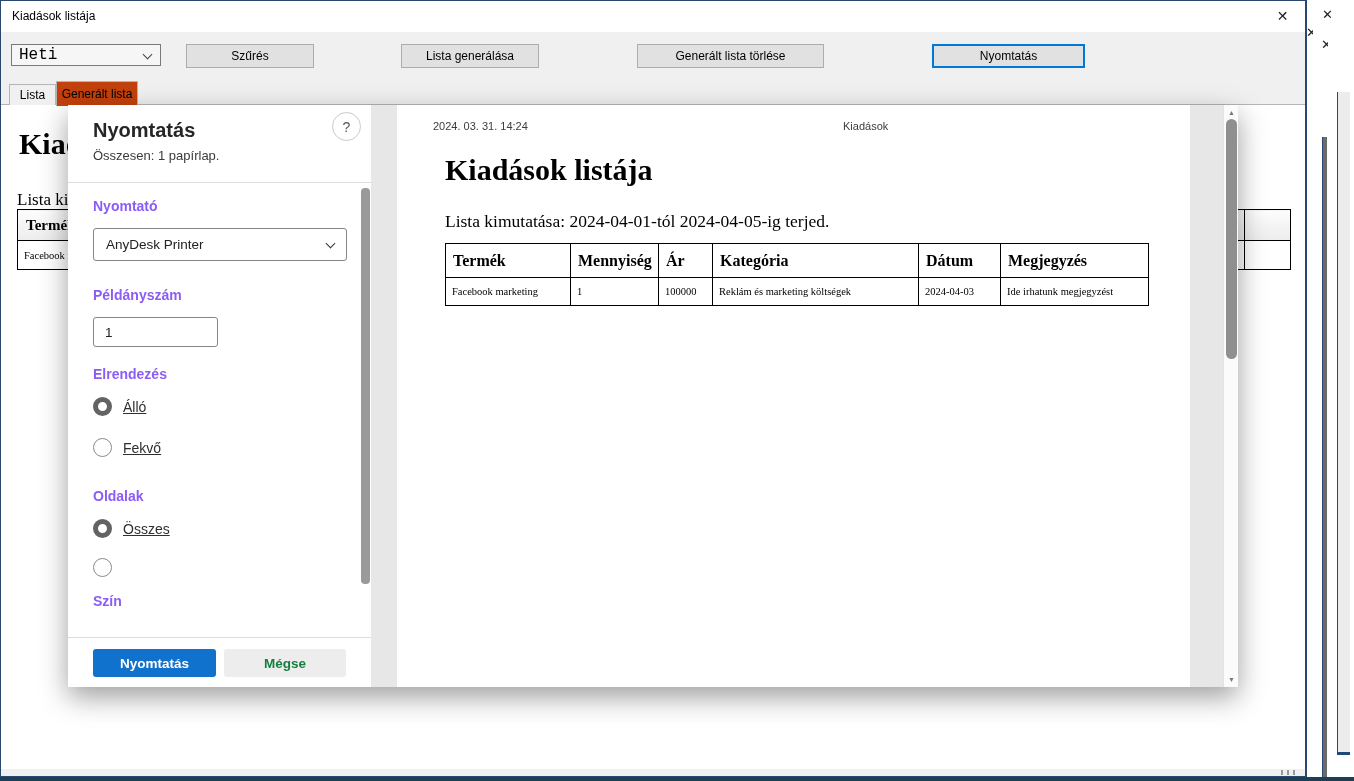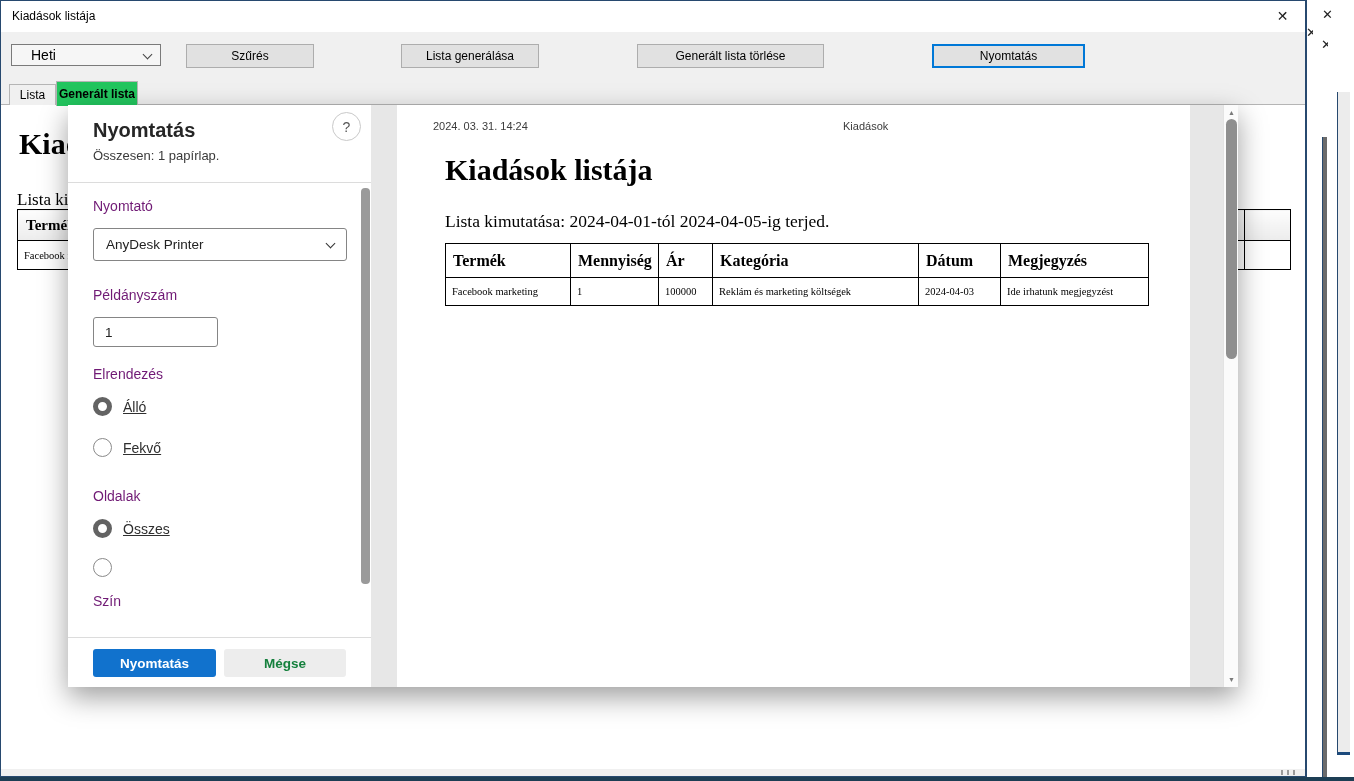--- a/index.html
+++ b/index.html
@@ -20,34 +20,34 @@
   
   .app-window { position:absolute; left:0; top:0; width:1306px; height:777px;
                 background:#fff; border:1px solid #27496f; }
   .titlebar { position:absolute; left:0; top:0; right:0; height:31px; background:#fff; }
   .titlebar .title { position:absolute; left:11px; top:8px; font-size:12px; color:#000; }
   .close-btn { position:absolute; right:0; top:0; width:45px; height:30px;
                display:flex; align-items:center; justify-content:center;
                font-size:14px; color:#222; cursor:default; }
   .toolbar { position:absolute; left:0; top:31px; right:0; height:46px; background:#f0f0f0; }
   .combo { position:absolute; left:10px; top:12px; width:150px; height:22px;
-           background:#f6f6f6; border:1px solid #7a7a7a; font-size:14px; color:#000;
-           display:flex; align-items:center; padding-left:19px; }
+           background:#f6f6f6; border:1px solid #7a7a7a; font-size:16px; color:#000;
+           display:flex; align-items:center; padding-left:7px;font-family:Liberation Mono, monospace; }
   .combo .chev { position:absolute; right:9px; top:6px; }
   .chev { width:7px; height:7px; border-right:1.4px solid #444; border-bottom:1.4px solid #444;
           transform:rotate(45deg); display:inline-block; }
   .tbtn { position:absolute; top:12px; height:24px; background:#e1e1e1; border:1px solid #adadad;
           font-size:12px; color:#000; display:flex; align-items:center; justify-content:center; }
   .tbtn.focused { border:2px solid #0078d7; }
   .tabstrip { position:absolute; left:0; top:77px; right:0; height:27px; background:#f0f0f0;
               border-bottom:1px solid #b5b5b5;text-align:center; }
   .tab { position:absolute; font-size:12px; color:#000; display:flex; align-items:center;
          justify-content:center; border:1px solid #b5b5b5; background:#f0f0f0; }
   .tab.inactive { left:8px; top:6px; width:47px; height:21px; border-bottom:none; }
-  .tab.active { left:55px; top:3px; width:82px; height:25px; background:#22c55e; border-bottom:none; z-index:2;font-weight:bold; }
+  .tab.active { left:55px; top:3px; width:82px; height:25px; background:#c2410c; border-bottom:none; z-index:2; }
 
   
   .bgpage-heading { position:absolute; left:18px; top:126px; font-family:"Liberation Serif",serif;
                     font-weight:bold; font-size:30px; color:#000; white-space:nowrap; }
   .bgpage-sub { position:absolute; left:16px; top:189px; font-family:"Liberation Serif",serif;
                 font-size:17px; color:#000; white-space:nowrap; }
   .bgtable { position:absolute; left:16px; top:208px; width:1273px; border-collapse:collapse;
              table-layout:fixed; }
   .bgtable th, .bgtable td { border:1px solid #000; font-family:"Liberation Serif",serif;
                              text-align:left; white-space:nowrap; overflow:hidden; }
@@ -61,21 +61,21 @@
   
   .print-overlay { position:absolute; left:68px; top:105px; width:1170px; height:582px;
                    display:flex; z-index:20; box-shadow:0 10px 26px rgba(0,0,0,.38); }
   .panel { position:relative; width:303px; background:#fff; flex:none; }
   .panel-title { position:absolute; left:25px; top:14px; font-size:20px; font-weight:600; color:#262626; }
   .panel-sub { position:absolute; left:25px; top:43px; font-size:13px; color:#3a3a3a; }
   .help-btn { position:absolute; right:10px; top:7px; width:29px; height:29px; border:1px solid #c9c9c9;
               border-radius:50%; display:flex; align-items:center; justify-content:center;
               font-size:14px; color:#555; background:#fff; }
   .panel-sep-top { position:absolute; left:0; right:0; top:77px; border-top:1px solid #dcdcdc; }
-  .sec-label { position:absolute; left:25px; font-size:14px; font-weight:400; color:#701a75; }
+  .sec-label { position:absolute; left:25px; font-size:14px; font-weight:700; color:#8b5cf6; }
   .field { position:absolute; border:1px solid #858585; border-radius:3px; background:#fff;
            font-size:13.5px; color:#222; display:flex; align-items:center; }
   .sel-field { left:25px; top:123px; width:254px; height:33px; padding-left:12px; }
   .sel-field .chev { position:absolute; right:12px; top:11px; border-color:#333; }
   .copies-field { left:25px; top:212px; width:125px; height:30px; padding-left:11px; }
   .radio { position:absolute; left:25px; width:19px; height:19px; border-radius:50%; background:#fff; }
   .radio.sel { border:5px solid #636363; }
   .radio.unsel { border:1px solid #8a8a8a; }
   .radio-label { position:absolute; left:55px; font-size:14px; color:#2f2f2f;text-decoration:underline; }
   .pages-input { left:56px; top:447px; width:221px; height:32px; padding-left:12px; }

